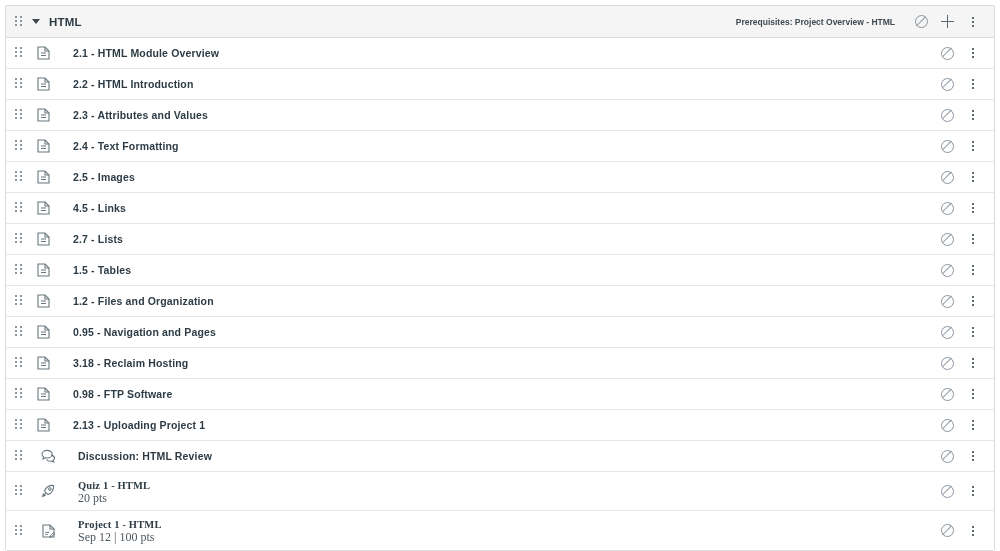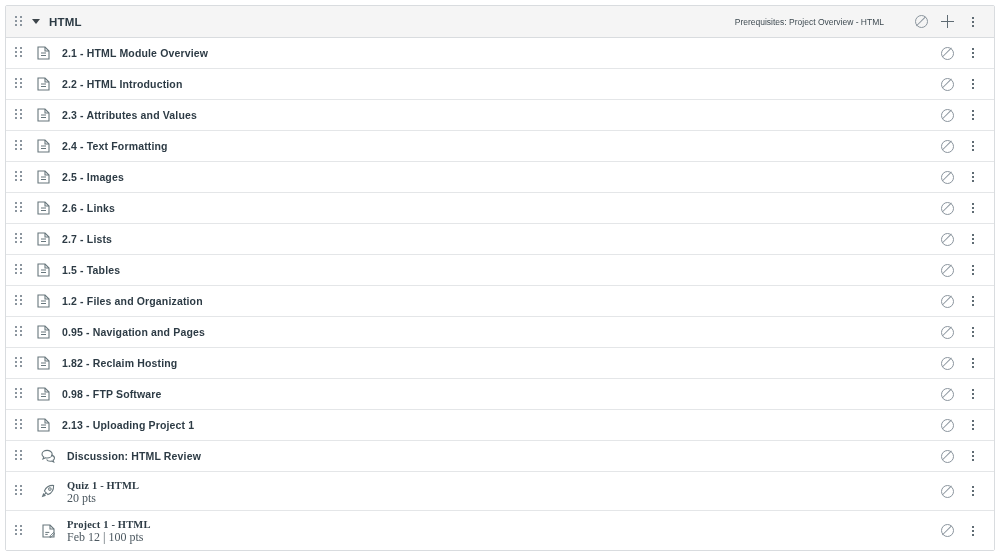--- a/index.html
+++ b/index.html
@@ -73,22 +73,23 @@
   }
   .header-right {
     margin-left: auto;
     display: flex;
     align-items: center;
     gap: 0px;
   }
   .prereq {
     font-size: 8.5px;
     color: #3f4b52;
-    margin-right: 24px;
+    margin-right: 13px;
     white-space: nowrap;
+    font-weight: bold;
   }
 
   
   .icon-btn {
     width: 26px;
     height: 26px;
     display: flex;
     align-items: center;
     justify-content: center;
     cursor: pointer;
@@ -165,21 +166,21 @@
     margin-left: 12px;
     flex: 0 0 auto;
     display: flex;
     align-items: center;
     justify-content: center;
     color: #68777d;
   }
   .type-icon svg { display: block; }
 
   .row-text {
-    margin-left: 11px;
+    margin-left: 22px;
     display: flex;
     flex-direction: column;
     justify-content: flex-end;
     min-width: 0;
   }
   .row-title {
     font-size: 10.5px;
     font-weight: bold;
     color: #2d3b45;
     line-height: 13px;
@@ -411,21 +412,21 @@
         </div>
         <div class="row-indent"></div>
         <div class="type-icon">
           <svg width="13" height="14" viewBox="0 0 13 14" fill="none">
             <path d="M1 1h7l4 4v8H1z" stroke="#68777d" stroke-width="1.1" fill="none"></path>
             <path d="M8 1v4h4" stroke="#68777d" stroke-width="1.1" fill="none"></path>
             <path d="M4 7h5M4 9.5h5" stroke="#68777d" stroke-width="1"></path>
           </svg>
         </div>
         <div class="row-text">
-          <div class="row-title">2.6 - Links</div>
+          <div class="row-title">4.5 - Links</div>
         </div>
         <div class="row-right">
           <div class="icon-btn">
             <div class="no-entry"></div>
           </div>
           <div class="icon-btn">
             <div class="kebab">
               <i></i>
               <i></i>
               <i></i>
@@ -576,21 +577,21 @@
         </div>
         <div class="row-indent"></div>
         <div class="type-icon">
           <svg width="13" height="14" viewBox="0 0 13 14" fill="none">
             <path d="M1 1h7l4 4v8H1z" stroke="#68777d" stroke-width="1.1" fill="none"></path>
             <path d="M8 1v4h4" stroke="#68777d" stroke-width="1.1" fill="none"></path>
             <path d="M4 7h5M4 9.5h5" stroke="#68777d" stroke-width="1"></path>
           </svg>
         </div>
         <div class="row-text">
-          <div class="row-title">1.82 - Reclaim Hosting</div>
+          <div class="row-title">3.18 - Reclaim Hosting</div>
         </div>
         <div class="row-right">
           <div class="icon-btn">
             <div class="no-entry"></div>
           </div>
           <div class="icon-btn">
             <div class="kebab">
               <i></i>
               <i></i>
               <i></i>
@@ -743,21 +744,21 @@
         <div class="type-icon">
           <svg width="13" height="14" viewBox="0 0 13 14" fill="none">
             <path d="M1 1h7l4 4v8H1z" stroke="#68777d" stroke-width="1.1" fill="none"></path>
             <path d="M8 1v4h4" stroke="#68777d" stroke-width="1.1" fill="none"></path>
             <path d="M3.3 8.4h4M3.3 10.4h2.4" stroke="#68777d" stroke-width="1"></path>
             <path d="M8.2 11.9l3.4-3.4 1.1 1.1-3.4 3.4-1.4.3z" stroke="#68777d" stroke-width="0.95" fill="none"></path>
           </svg>
         </div>
         <div class="row-text">
           <div class="row-title">Project 1 - HTML</div>
-          <div class="row-sub">Feb 12 | 100 pts</div>
+          <div class="row-sub">Sep 12 | 100 pts</div>
         </div>
         <div class="row-right">
           <div class="icon-btn">
             <div class="no-entry"></div>
           </div>
           <div class="icon-btn">
             <div class="kebab">
               <i></i>
               <i></i>
               <i></i>

